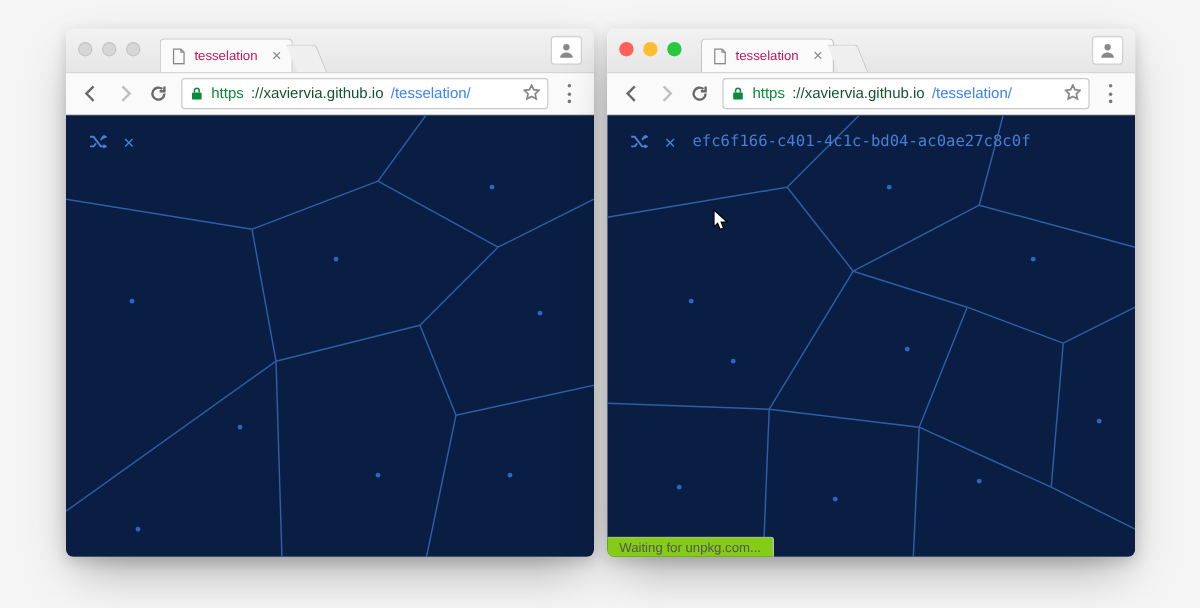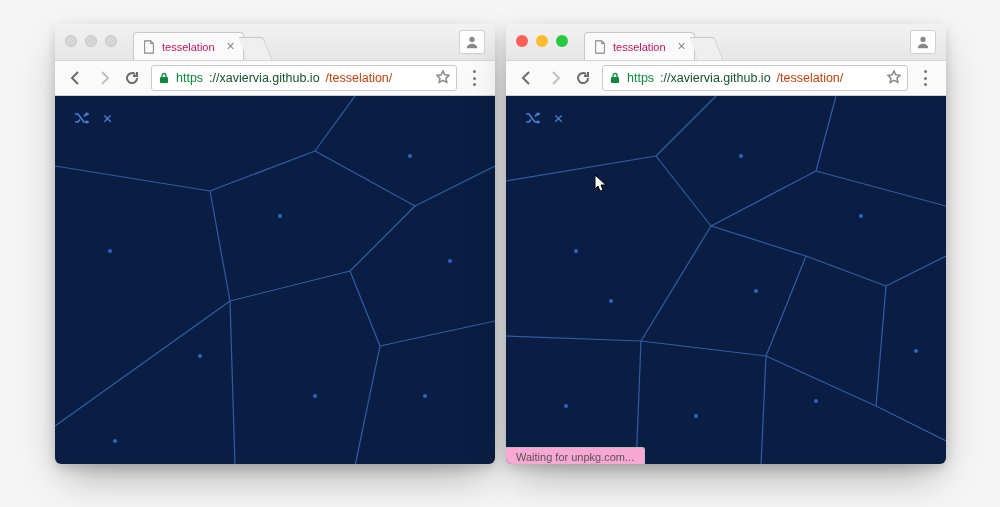--- a/index.html
+++ b/index.html
@@ -22,34 +22,34 @@
   .user-badge{position:absolute;right:10px;top:6px;width:24px;height:22px;border:1px solid #cfcfcf;border-radius:3px;display:flex;align-items:center;justify-content:center;background:#fff;}
   .user-badge svg{width:14px;height:14px;fill:#888;}
   .toolbar{height:34px;background:#fafafa;border-top:1px solid #d6d6d6;border-bottom:1px solid #d0d0d0;display:flex;align-items:center;padding:0 12px;gap:10px;}
   .navbtn{width:18px;height:18px;display:flex;align-items:center;justify-content:center;}
   .navbtn svg{width:16px;height:16px;stroke:#6a6a6a;fill:none;stroke-width:2;}
   .navbtn.disabled svg{stroke:#c0c0c0;}
   .omnibox{flex:1;height:24px;border:1px solid #cacaca;border-radius:3px;background:#fff;display:flex;align-items:center;padding:0 6px;gap:6px;font-size:12.5px;color:#333;overflow:hidden;}
   .omnibox .lock{width:12px;height:12px;fill:#0a8a3a;}
   .omnibox .proto{color:#0a8a3a;}
   .omnibox .host{color:#14532d;}
-  .omnibox .path{color:#c2410c;}
+  .omnibox .path{color:#3b82f6;}
   .omnibox .star{margin-left:auto;}
   .omnibox .star svg{width:14px;height:14px;fill:none;stroke:#888;stroke-width:1.5;}
   .kebab{width:4px;height:16px;display:flex;flex-direction:column;justify-content:space-between;padding:2px 6px;}
   .kebab span{width:3px;height:3px;background:#7a7a7a;border-radius:50%;}
   .viewport{position:relative;height:370px;background:#091e42;overflow:hidden;}
   .viewport svg.mesh{position:absolute;inset:0;width:100%;height:100%;}
   .mesh line{stroke:#2f5ea8;stroke-width:1.2;}
   .mesh .dot{fill:#2a66c4;}
   .hud{position:absolute;top:14px;left:18px;display:flex;align-items:center;gap:14px;color:#4a7fd8;font-size:13px;font-family:Menlo,Consolas,monospace;}
   .hud .iconbtn{width:16px;height:16px;display:flex;align-items:center;justify-content:center;}
   .hud .iconbtn svg{width:16px;height:16px;stroke:#4a7fd8;fill:none;stroke-width:1.6;}
   .hud .xbtn{font-size:15px;color:#4a7fd8;line-height:1;}
-  .status{position:absolute;left:0;bottom:0;height:18px;background:#f9a8d4;border:1px solid #bcbcbc;border-left:none;border-bottom:none;border-radius:0 3px 0 0;font-size:11px;color:#555;padding:0 10px;display:flex;align-items:center;}
+  .status{position:absolute;left:0;bottom:0;height:18px;background:#84cc16;border:1px solid #bcbcbc;border-left:none;border-bottom:none;border-radius:0 3px 0 0;font-size:11px;color:#555;padding:0 10px;display:flex;align-items:center;}
   .cursor{position:absolute;width:14px;height:20px;pointer-events:none;}
   .cursor svg{width:14px;height:20px;}
 </style>
 </head>
 <body>
 
 <div class="stage">
 
   <div class="win left">
     <div class="tabbar">
@@ -230,20 +230,21 @@
         <circle class="dot" cx="190" cy="320" r="2"></circle>
         <circle class="dot" cx="60" cy="310" r="2"></circle>
       </svg>
       <div class="hud">
         <span class="iconbtn">
           <svg viewBox="0 0 16 16">
               <path d="M2 4h3l6 8h3M2 12h3l2-2.5M11 6.5 13 4h1M13 3l2 1-2 1M13 11l2 1-2 1"></path>
             </svg>
         </span>
         <span class="xbtn">✕</span>
+        <span>efc6f166-c401-4c1c-bd04-ac0ae27c8c0f</span>
       </div>
       <div class="cursor" style="left:88px;top:78px">
         <svg viewBox="0 0 14 20">
             <path d="M1 1l0 14 3-3 2 5 3-1-2-5 5 0z" fill="#fff" stroke="#000" stroke-width="1"></path>
           </svg>
       </div>
       <div class="status">Waiting for unpkg.com...</div>
     </div>
   </div>
 

